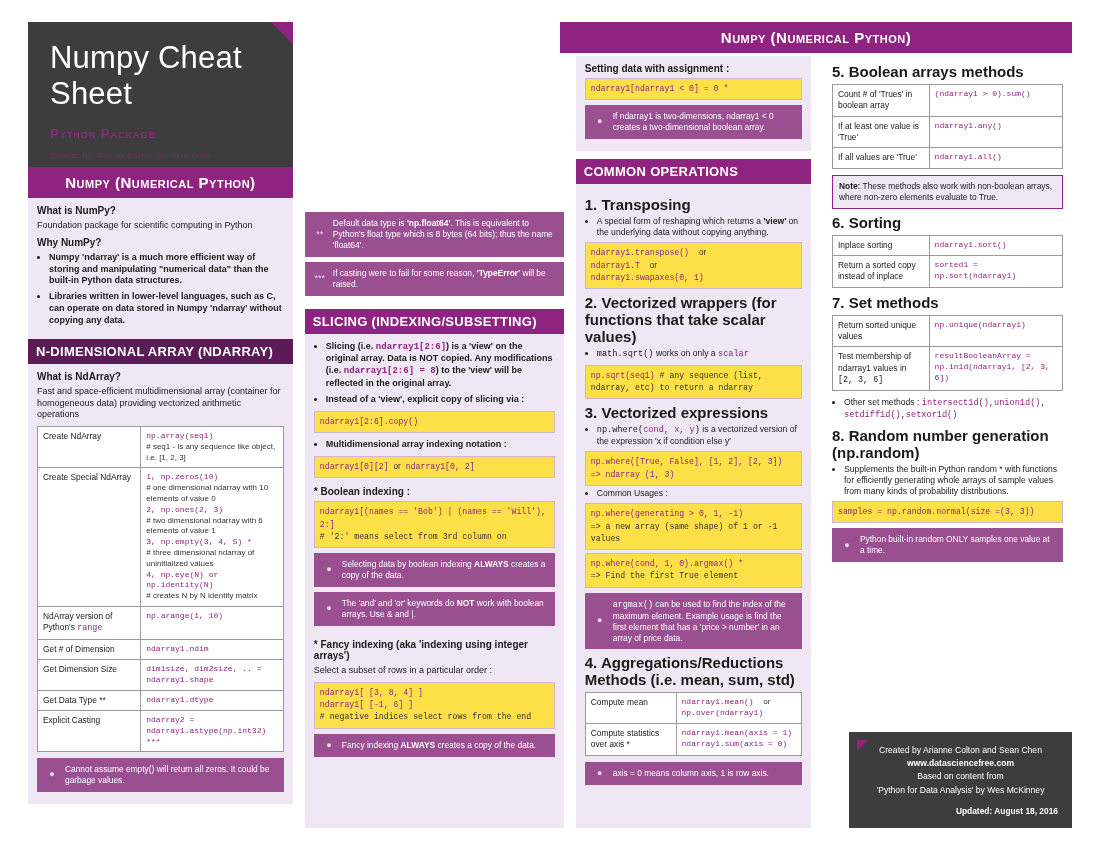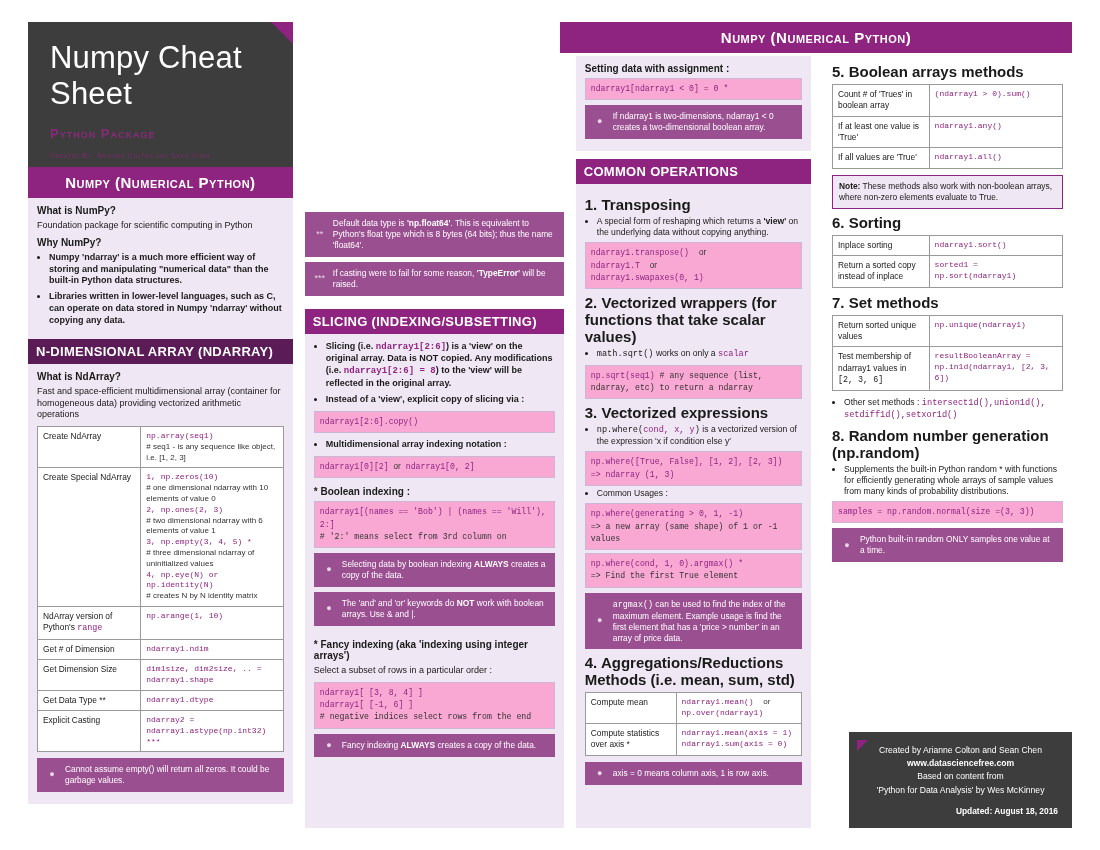--- a/index.html
+++ b/index.html
@@ -52,21 +52,21 @@
   h3.q { font-size:10px; margin:0 0 4px 0; font-weight:bold; }
   p.t { margin:0 0 5px 0; font-size:9px; line-height:1.3; }
   ul.b { margin:0 0 5px 0; padding-left:12px; }
   ul.b li { margin:0 0 4px 0; font-size:9px; line-height:1.32; }
   ul.b2 { margin:2px 0 4px 0; padding-left:12px; }
   ul.b2 li { margin:0 0 3px 0; font-size:8.6px; line-height:1.3; }
 
   code, .mono { font-family:"Liberation Mono", monospace; }
   .code {
     font-family:"Liberation Mono", monospace; font-size:8.2px; color:#8f2480;
-    background:#f9a8d4; border:1px solid #cbb7d4; padding:4px 5px; line-height:1.5;
+    background:#fde047; border:1px solid #cbb7d4; padding:4px 5px; line-height:1.5;
   }
   .codeplain { color:#333; }
 
   
   .callout {
     display:flex; gap:6px; align-items:center; background:#9a4f90; color:#fff;
     padding:6px 8px; margin:5px 0; font-size:8.4px; line-height:1.3;
   }
   .callout .dot { color:#e9d6e7; font-size:9px; flex:0 0 auto; width:14px; text-align:center; }
 

